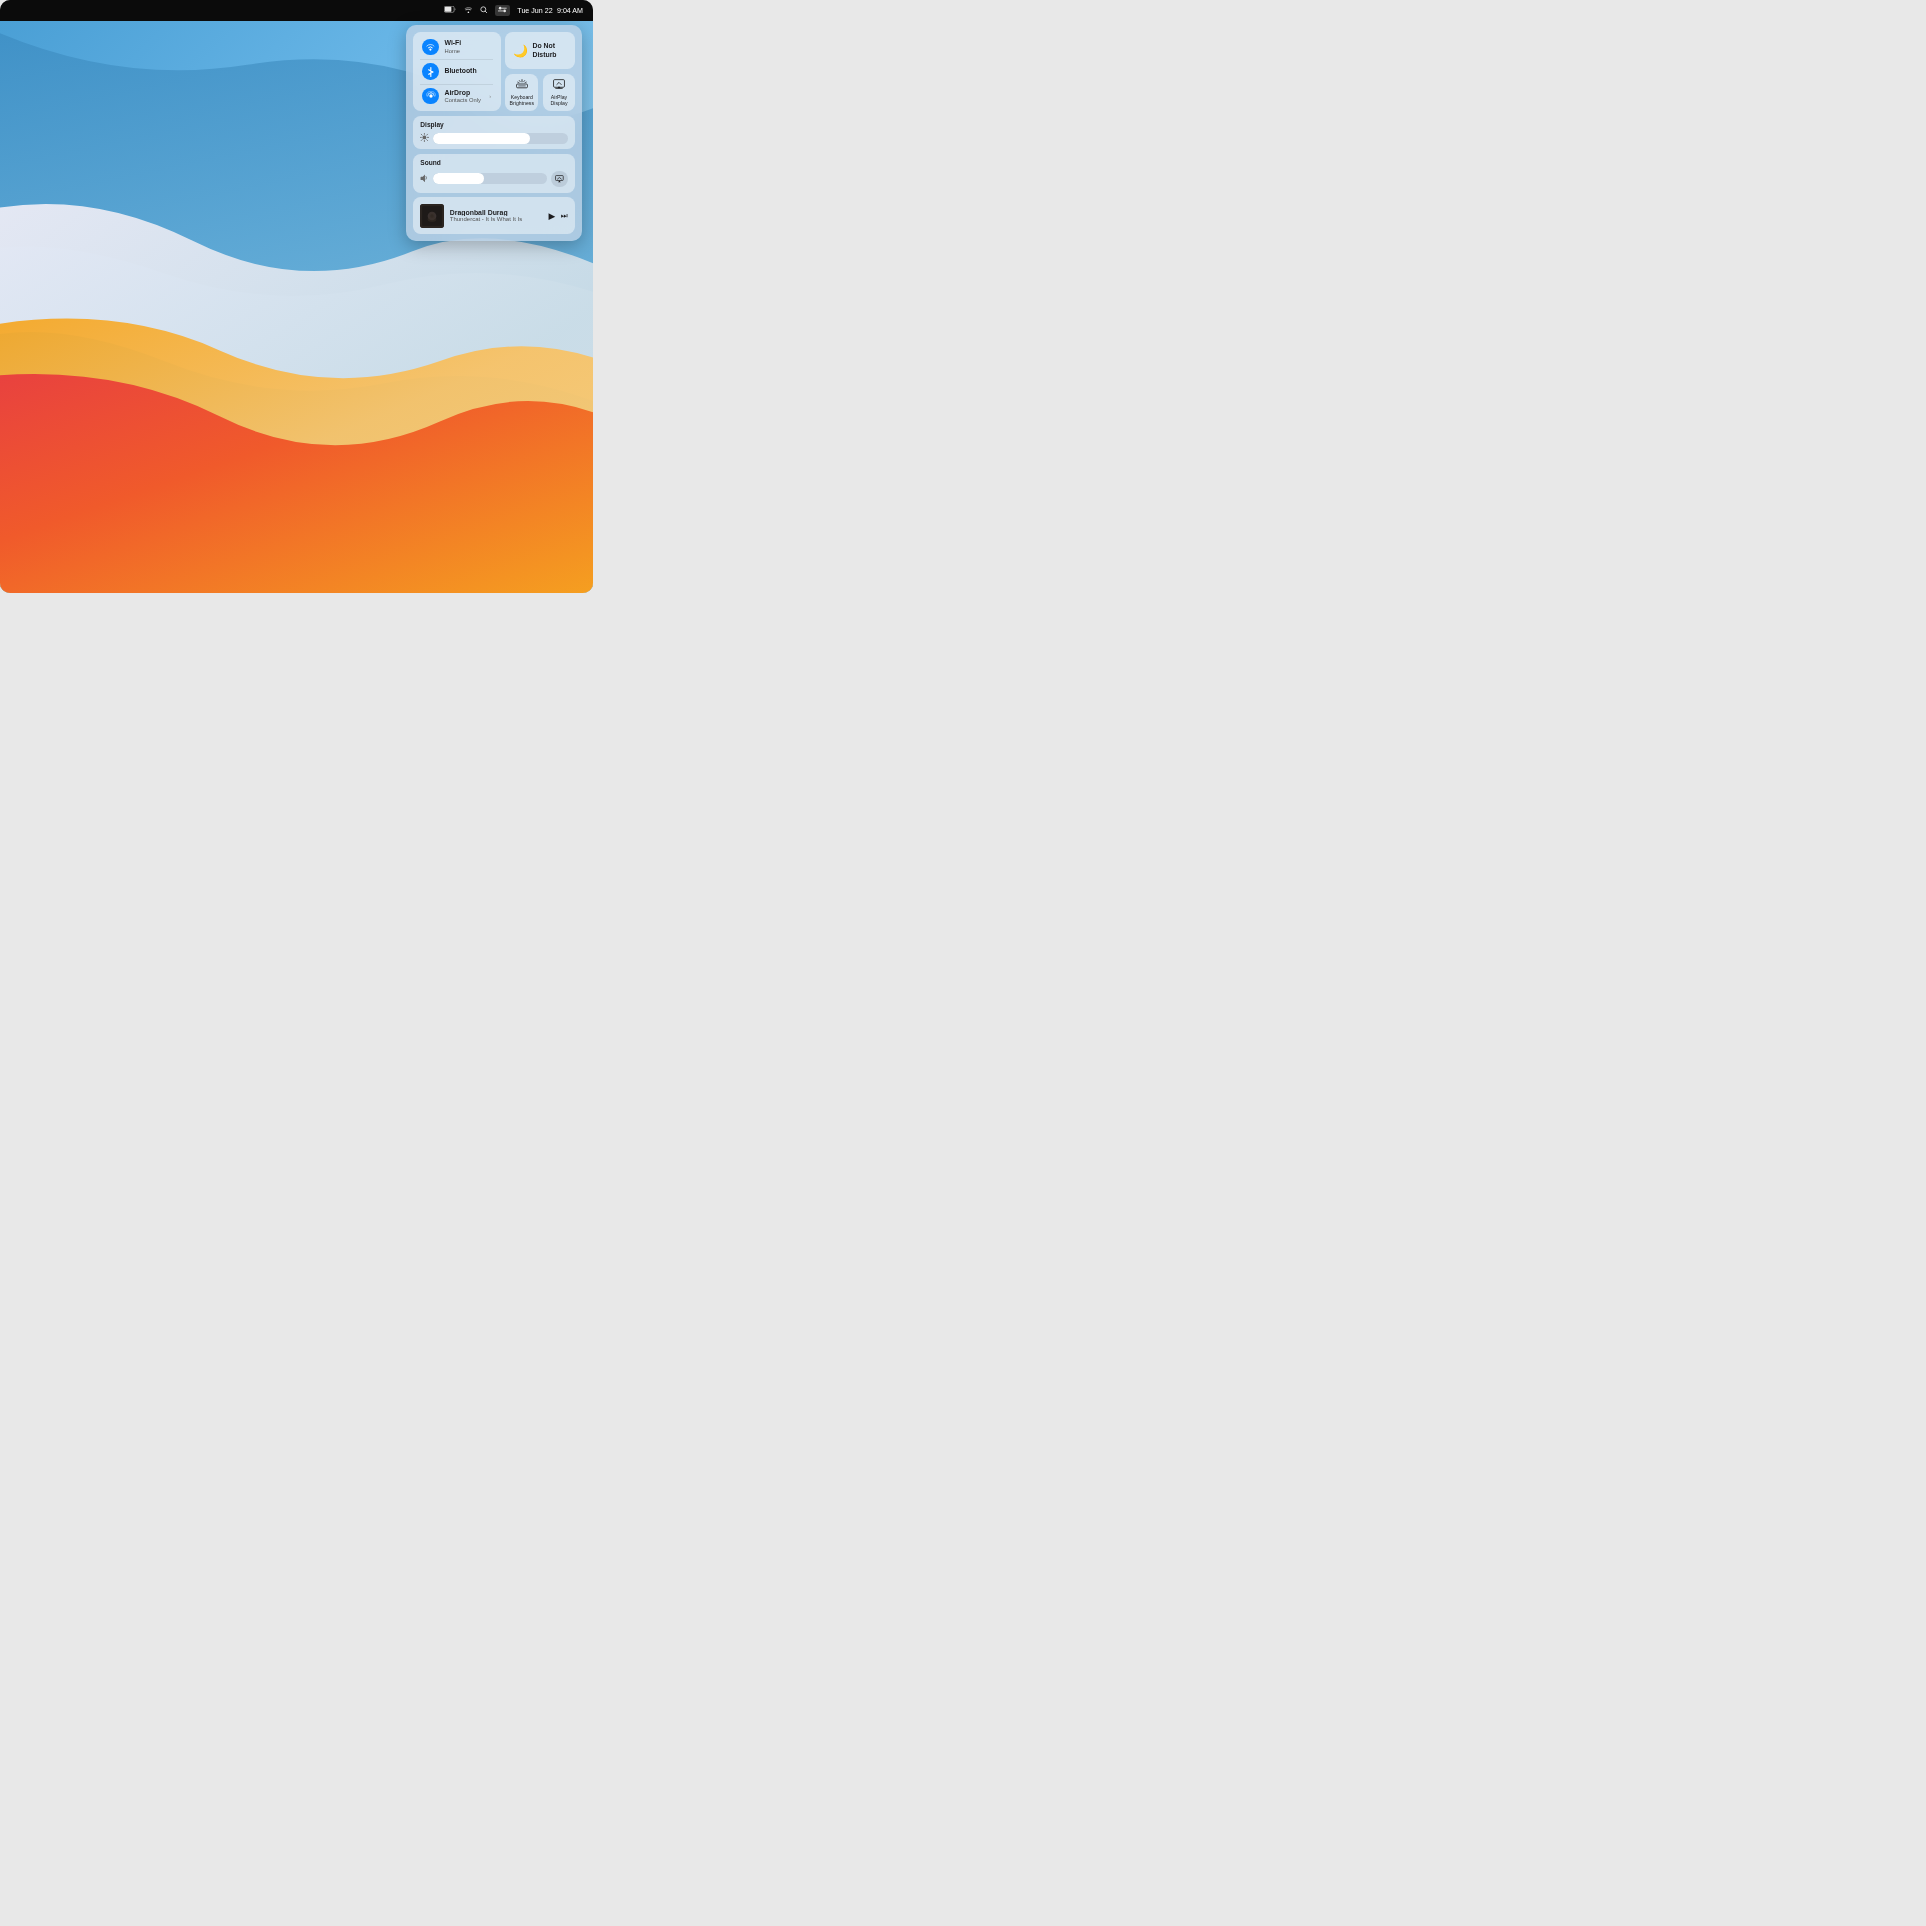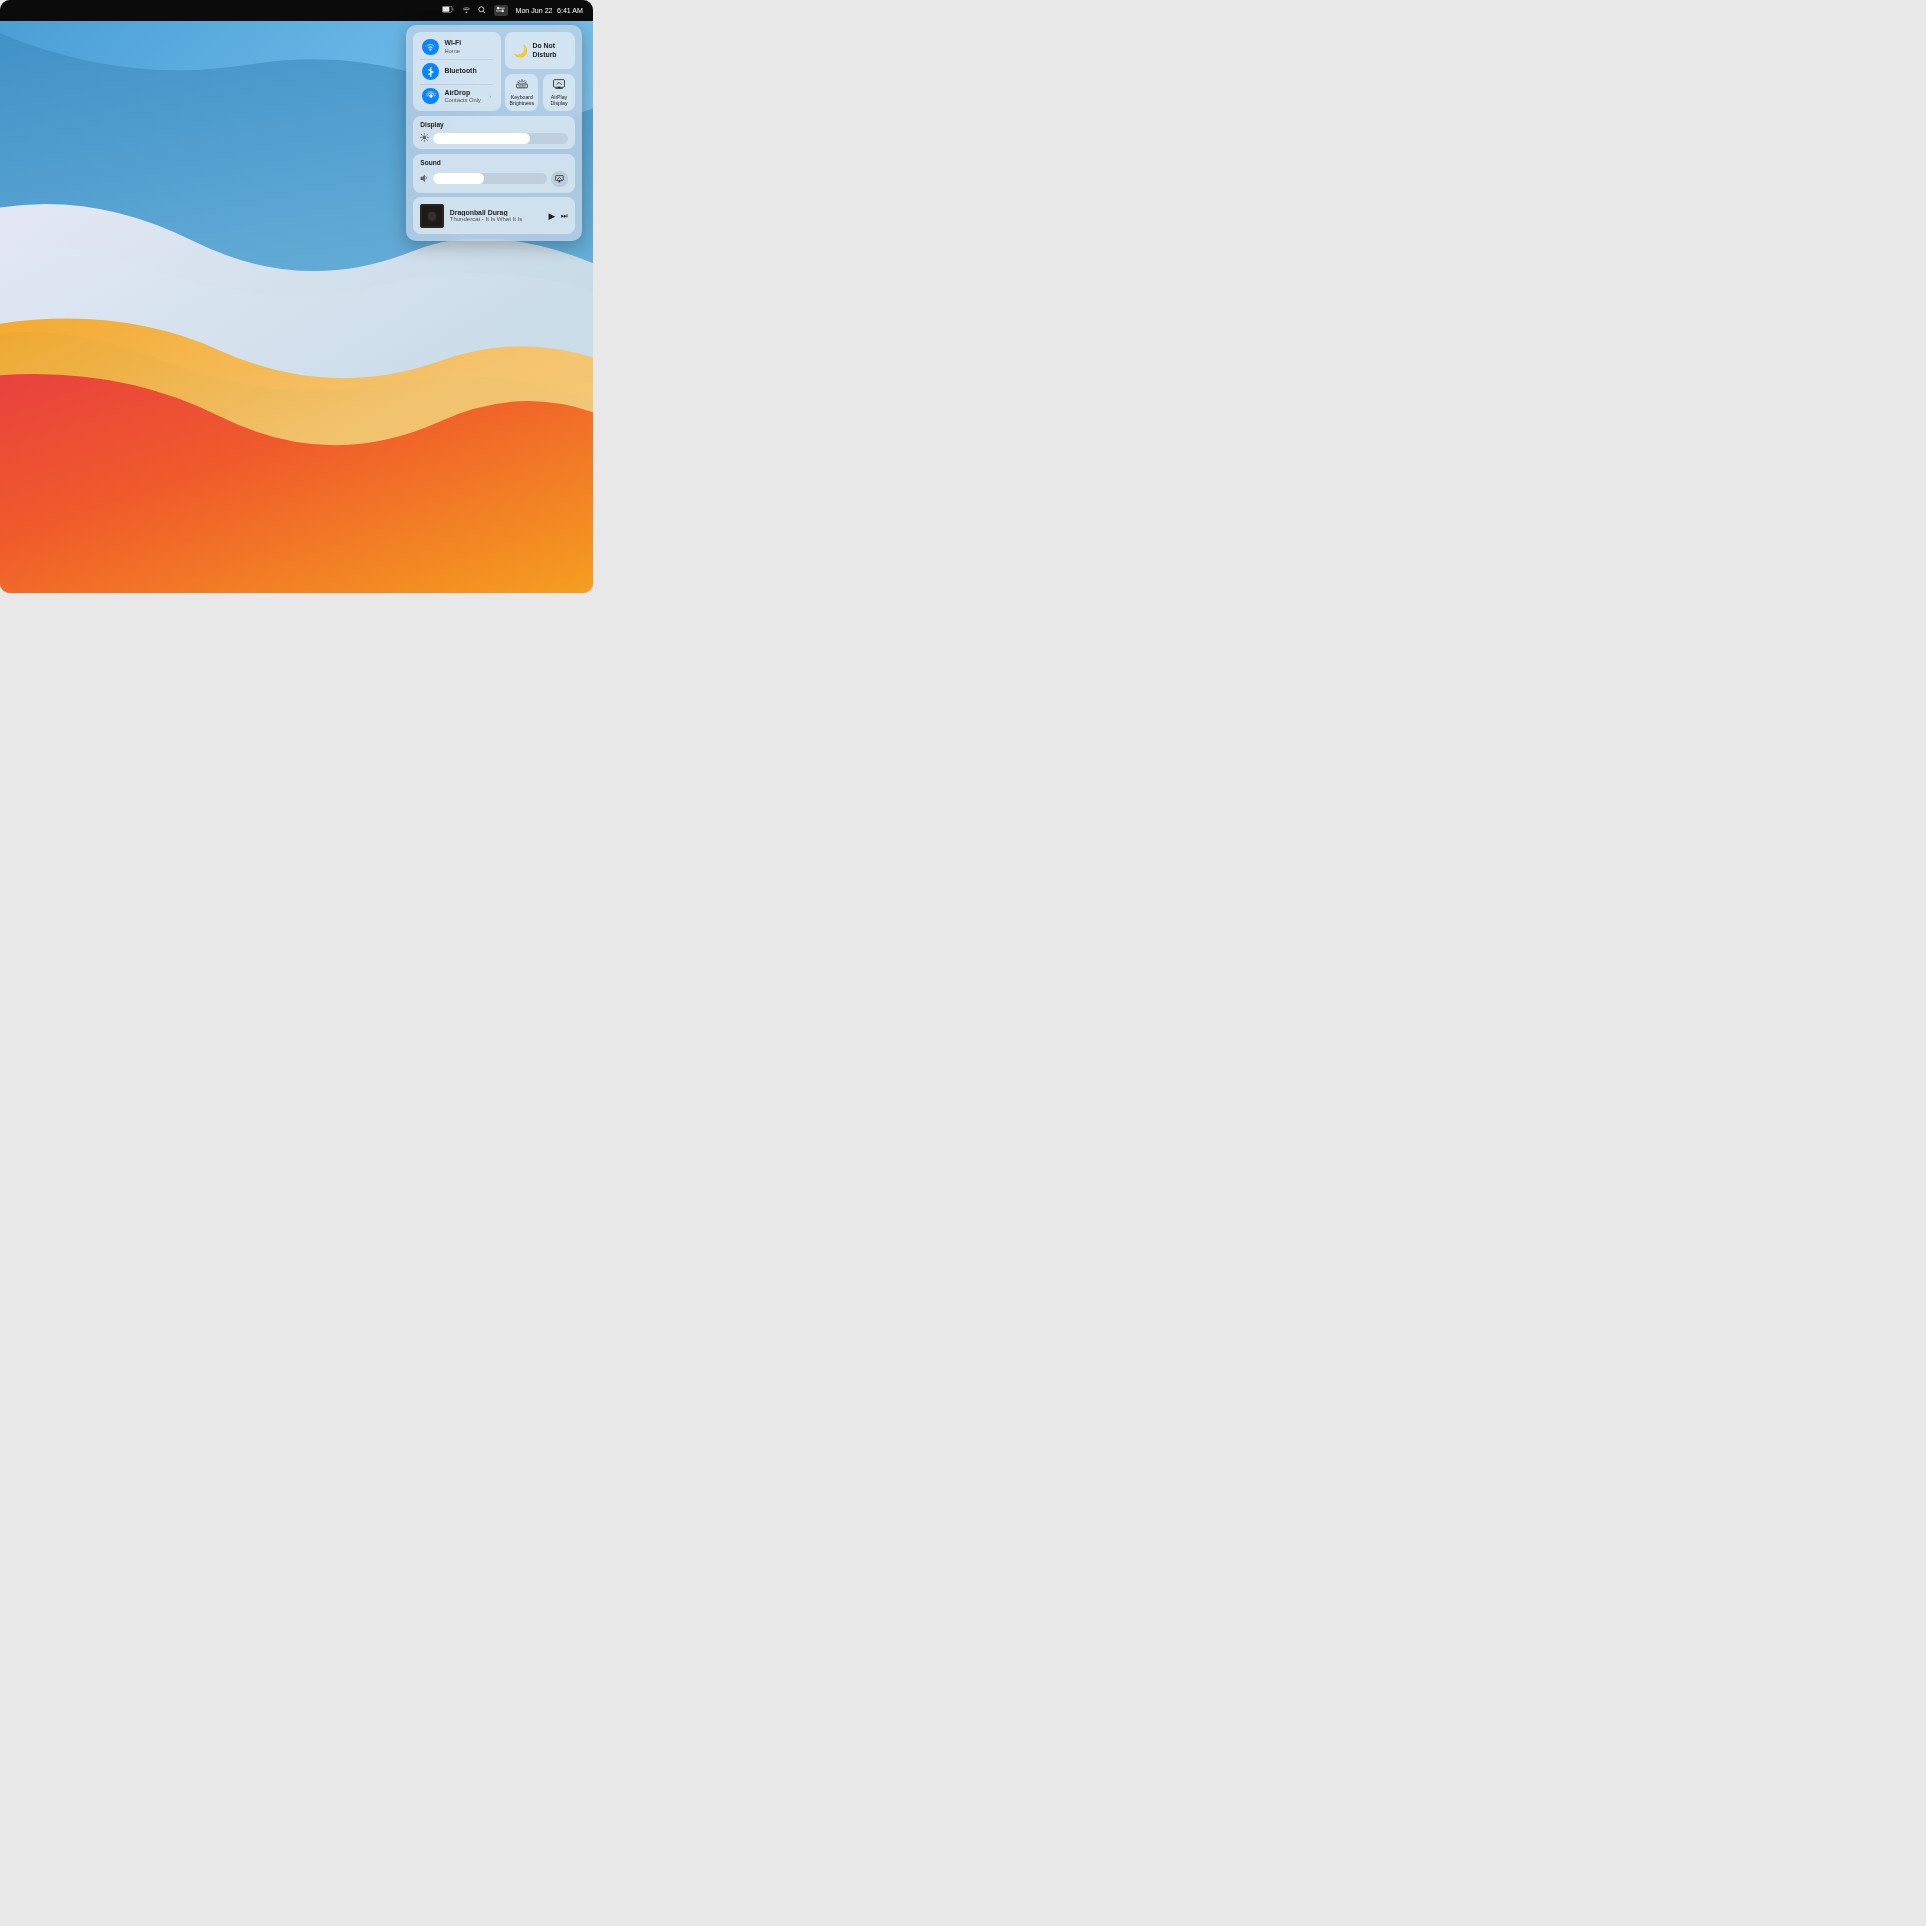--- a/index.html
+++ b/index.html
@@ -375,22 +375,22 @@
       <span class="menubar-icon" style="background:rgba(255,255,255,0.2);border-radius:2.2px;padding:1.1px 2.7px;">
         <svg width="8.8" height="6.6" viewBox="0 0 16 12" fill="white">
           <circle cx="4" cy="4" r="2.5" fill="white"></circle>
           <line x1="8" y1="4" x2="15" y2="4" stroke="white" stroke-width="1.5" stroke-linecap="round"></line>
           <circle cx="12" cy="9" r="2.5" fill="white"></circle>
           <line x1="0" y1="9" x2="8.5" y2="9" stroke="white" stroke-width="1.5" stroke-linecap="round"></line>
         </svg>
       </span>
 
       <span class="menubar-date-time">
-        <span>Mon Jun 22</span>
-        <span>6:41 AM</span>
+        <span>Tue Jun 22</span>
+        <span>9:04 AM</span>
       </span>
     </div>
   </div>
 
   <div class="wallpaper">
     <svg class="wallpaper-canvas" viewBox="0 0 1080 1042" preserveAspectRatio="xMidYMid slice" xmlns="http://www.w3.org/2000/svg">
 
       <defs>
         <linearGradient id="skyGrad" x1="0" y1="0" x2="1" y2="1">
           <stop offset="0%" stop-color="#4a9fd5"></stop>

